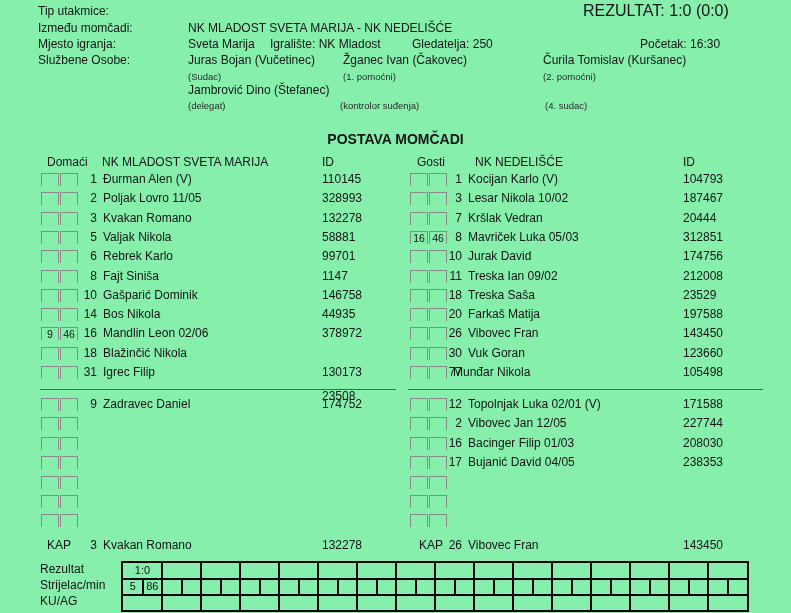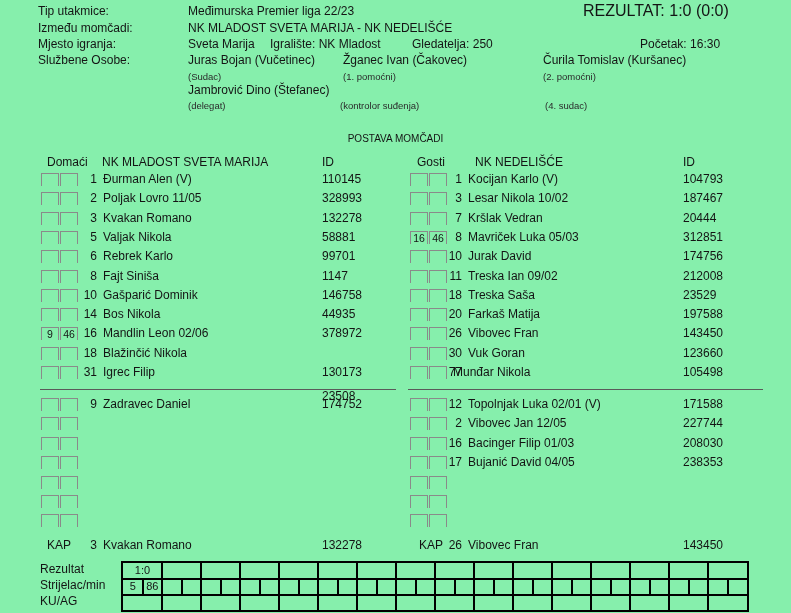--- a/index.html
+++ b/index.html
@@ -2,38 +2,37 @@
 <html><head>
 <meta charset="utf-8">
 <style>
   html,body{margin:0;padding:0;background:#fff;}
   .page{position:relative;width:791px;height:613px;background:#86efac;overflow:hidden;
         font-family:"Liberation Sans","DejaVu Sans",sans-serif;color:#141414;font-size:12px;}
   .abs{position:absolute;white-space:nowrap;line-height:14px;}
   .b{font-weight:normal;}
   .sm{font-size:9.5px;color:#2a2a2a;}
   .big{font-size:16px;line-height:18px;}
-  .title{left:0;width:100%;text-align:center;font-weight:normal;font-size:10px;}
+  .title{left:0;width:100%;text-align:center;font-weight:bold;font-size:14px;}
   .cbx{position:absolute;width:16px;height:12px;border:1px solid #8a8a8a;border-bottom:none;
        text-align:center;font-size:10.5px;line-height:13px;color:#141414;}
   .num{position:absolute;text-align:right;line-height:14px;}
   .sep{position:absolute;height:0;border-top:1px solid #5a5a5a;}
   .grid{position:absolute;left:121px;top:561px;width:628px;height:51px;border:2px solid #000;box-sizing:border-box;}
   .gv{position:absolute;top:0;width:2px;height:100%;background:#000;}
   .gh{position:absolute;left:0;width:100%;height:2px;background:#000;}
   .gm{position:absolute;width:2px;background:#000;}
   .gc{position:absolute;text-align:center;font-size:11px;line-height:15px;}
 </style>
 </head>
 <body>
 
 <div class="page">
 
   <span class="abs" style="left:38px;top:4px">Tip utakmice:</span>
-  <span class="abs" style="left:188px;top:4px">Međimurska Premier liga 22/23</span>
   <span class="abs big" style="left:583px;top:2px"><span>REZULTAT:</span> <span class="b">1:0 (0:0)</span></span>
 
   <span class="abs" style="left:38px;top:21px">Između momčadi:</span>
   <span class="abs b" style="left:188px;top:21px">NK MLADOST SVETA MARIJA - NK NEDELIŠĆE</span>
 
   <span class="abs" style="left:38px;top:37px">Mjesto igranja:</span>
   <span class="abs b" style="left:188px;top:37px">Sveta Marija</span>
   <span class="abs" style="left:270px;top:37px">Igralište: NK Mladost</span>
   <span class="abs" style="left:412px;top:37px">Gledatelja: 250</span>
   <span class="abs" style="left:640px;top:37px">Početak: 16:30</span>

